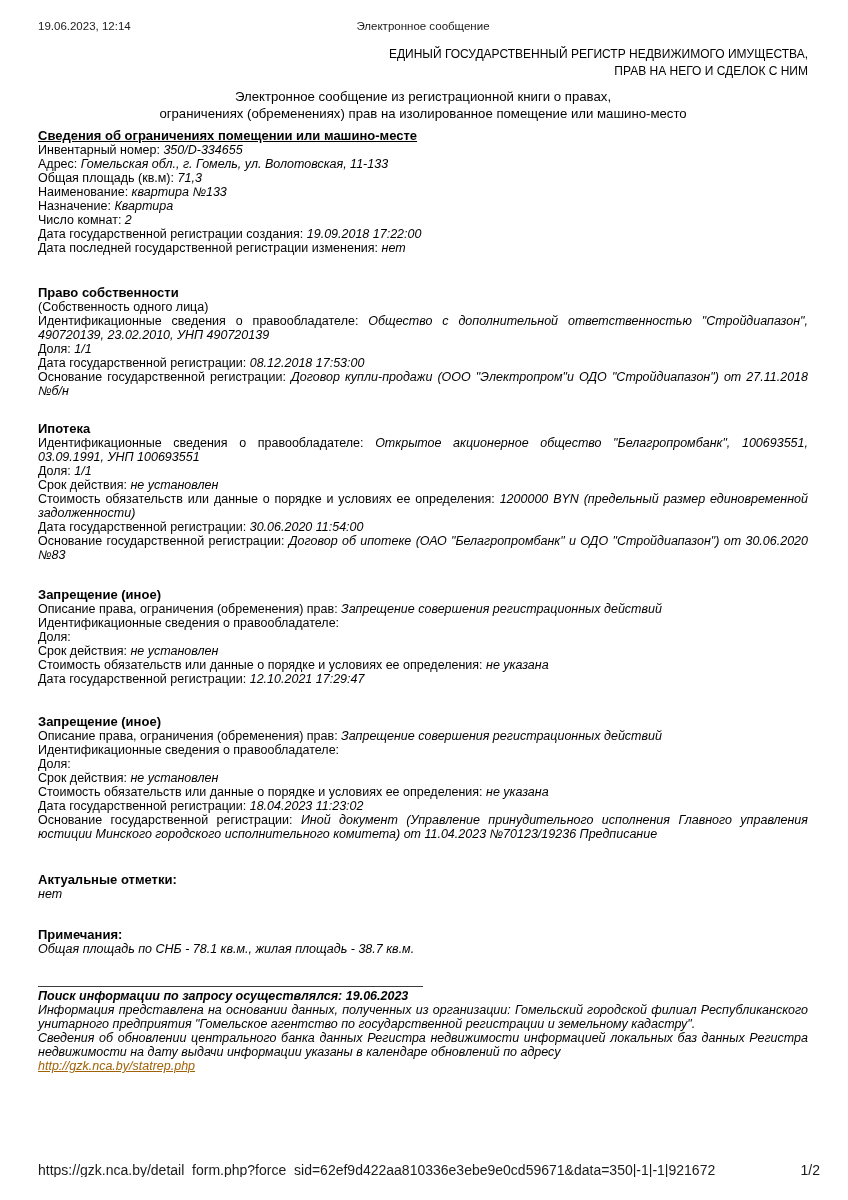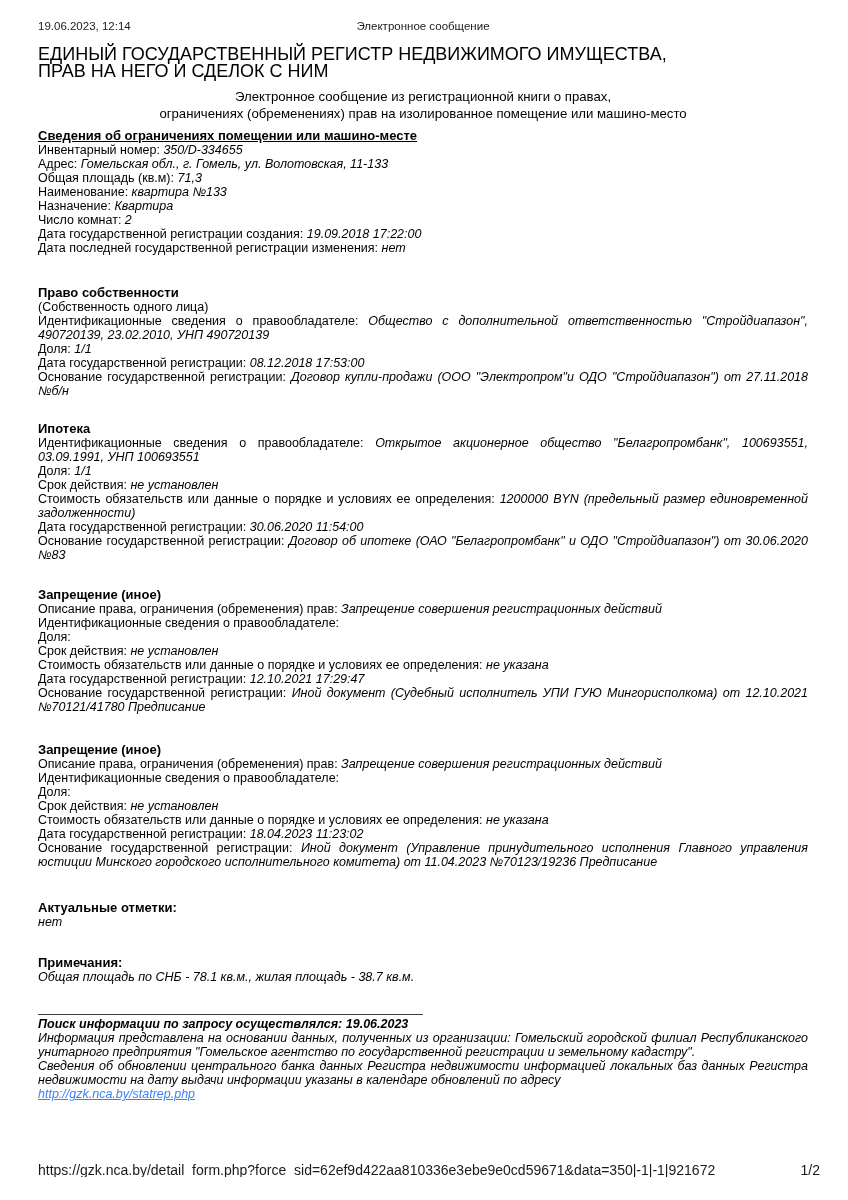--- a/index.html
+++ b/index.html
@@ -19,21 +19,21 @@
   .print-header .ph-left{flex:1;text-align:left;}
   .print-header .ph-center{flex:1.6;text-align:center;}
   .print-header .ph-right{flex:1;}
   .print-footer{
     position:absolute;left:38px;right:28px;top:1164px;
     display:flex;justify-content:space-between;
     font-size:14px;color:#1a1a1a;line-height:13px;
   }
   .print-footer .pf-url{max-width:720px;overflow:hidden;white-space:nowrap;}
   
-  .doc-title{margin-top:13px;text-align:left;font-size:18px;line-height:17px;}
+  .doc-title{margin-top:13px;text-align:right;font-size:12px;line-height:17px;}
   .doc-subtitle{margin-top:8px;text-align:center;font-size:13.2px;line-height:17px;}
   
   .sec-heading{font-weight:bold;font-size:13px;line-height:14px;}
   .sec-heading.underlined{text-decoration:underline;}
   .field{text-align:justify;}
   .val{font-style:italic;}
   .m-b{margin-top:31px;}
   .m-c{margin-top:24px;}
   .m-d{margin-top:26px;}
   .m-e{margin-top:29px;}
@@ -98,21 +98,20 @@
   </section>
 
   <section class="m-d">
     <div class="sec-heading">Запрещение (иное)</div>
     <div class="field"><span class="lbl">Описание права, ограничения (обременения) прав:</span> <span class="val">Запрещение совершения регистрационных действий</span></div>
     <div class="field"><span class="lbl">Идентификационные сведения о правообладателе:</span> <span class="val"></span></div>
     <div class="field"><span class="lbl">Доля:</span> <span class="val"></span></div>
     <div class="field"><span class="lbl">Срок действия:</span> <span class="val">не установлен</span></div>
     <div class="field"><span class="lbl">Стоимость обязательств или данные о порядке и условиях ее определения:</span> <span class="val">не указана</span></div>
     <div class="field"><span class="lbl">Дата государственной регистрации:</span> <span class="val">12.10.2021 17:29:47</span></div>
-    <div class="field"><span class="lbl">Основание государственной регистрации:</span> <span class="val">Иной документ (Судебный исполнитель УПИ ГУЮ Мингорисполкома) от 12.10.2021 №70121/41780 Предписание</span></div>
   </section>
 
   <section class="m-e">
     <div class="sec-heading">Запрещение (иное)</div>
     <div class="field"><span class="lbl">Описание права, ограничения (обременения) прав:</span> <span class="val">Запрещение совершения регистрационных действий</span></div>
     <div class="field"><span class="lbl">Идентификационные сведения о правообладателе:</span> <span class="val"></span></div>
     <div class="field"><span class="lbl">Доля:</span> <span class="val"></span></div>
     <div class="field"><span class="lbl">Срок действия:</span> <span class="val">не установлен</span></div>
     <div class="field"><span class="lbl">Стоимость обязательств или данные о порядке и условиях ее определения:</span> <span class="val">не указана</span></div>
     <div class="field"><span class="lbl">Дата государственной регистрации:</span> <span class="val">18.04.2023 11:23:02</span></div>
@@ -127,20 +126,20 @@
   <section class="m-g">
     <div class="sec-heading">Примечания:</div>
     <div class="field"><span class="val">Общая площадь по СНБ - 78.1 кв.м., жилая площадь - 38.7 кв.м.</span></div>
   </section>
 
   <div class="sep-line"></div>
 
   <div class="foot foot-first">Поиск информации по запросу осуществлялся: 19.06.2023</div>
   <div class="foot">Информация представлена на основании данных, полученных из организации: Гомельский городской филиал Республиканского унитарного предприятия "Гомельское агентство по государственной регистрации и земельному кадастру".</div>
   <div class="foot">Сведения об обновлении центрального банка данных Регистра недвижимости информацией локальных баз данных Регистра недвижимости на дату выдачи информации указаны в календаре обновлений по адресу</div>
-  <div class="foot"><a class="doc-link" id="statrep-link" style="color: #3b82f6;">http://gzk.nca.by/statrep.php</a></div>
+  <div class="foot"><a class="doc-link" id="statrep-link" style="color: #a16207;">http://gzk.nca.by/statrep.php</a></div>
 
   <div class="print-footer">
     <span class="pf-url">https://gzk.nca.by/detail_form.php?force_sid=62ef9d422aa810336e3ebe9e0cd59671&amp;data=350|-1|-1|921672</span>
     <span class="pf-page">1/2</span>
   </div>
 
 </div>
 
 </body></html>

